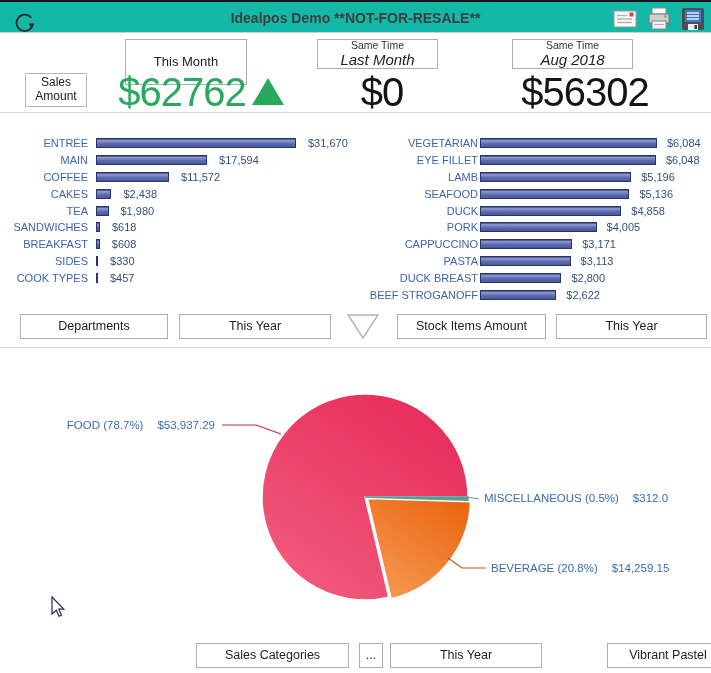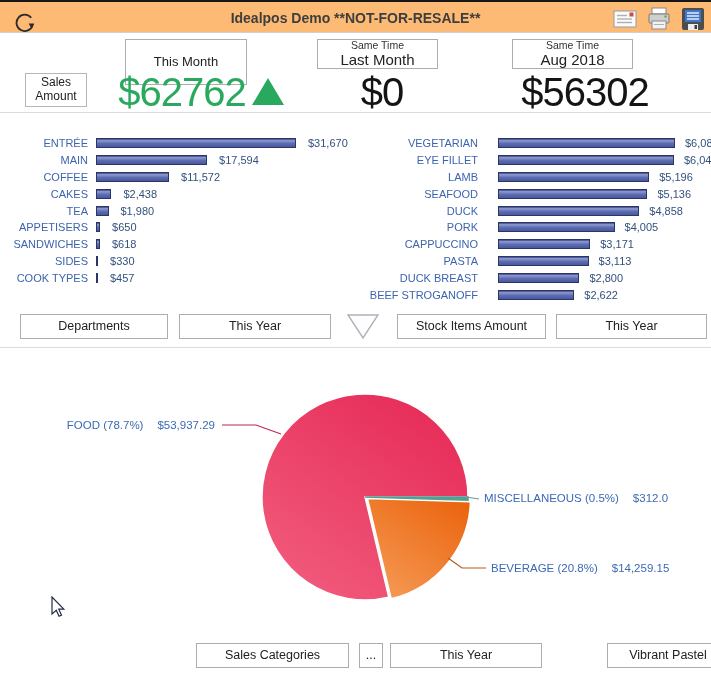--- a/index.html
+++ b/index.html
@@ -1,45 +1,45 @@
 <!DOCTYPE html>
 <html><head>
 <meta charset="utf-8">
 <style>
   html,body{margin:0;padding:0;background:#fff;}
   #app{position:relative;width:711px;height:673px;background:#fff;overflow:hidden;
        font-family:"Liberation Sans","DejaVu Sans",sans-serif;}
   
-  #titlebar{position:absolute;left:0;top:0;width:711px;height:33px;background:#fdba74;
+  #titlebar{position:absolute;left:0;top:0;width:711px;height:33px;background:#14b8a6;
             border-top:2px solid #161616;border-bottom:1px solid #cfcfcf;box-sizing:border-box;}
   #titlebar .title{position:absolute;left:0;right:0;top:8px;text-align:center;
             font-size:14px;font-weight:bold;color:#3e3e3e;}
   .tb-icon{position:absolute;top:5px;cursor:default;}
   
   .hr{position:absolute;left:0;width:711px;height:1px;background:#d9dde3;}
   
   .btn{position:absolute;box-sizing:border-box;border:1px solid #adadad;background:#fff;
        display:flex;flex-direction:column;align-items:center;justify-content:center;
        font-size:12.5px;color:#222;text-align:center;line-height:1.15;}
   .btn .l1{font-size:10.5px;color:#333;}
-  .btn .l2{font-size:15px;color:#222;}
+  .btn .l2{font-size:15px;color:#222;font-style:italic;}
   
   .kpi-value{position:absolute;font-size:40px;letter-spacing:-1px;color:#141414;text-align:center;}
   .green{color:#29a95e;}
   #trend-up{width:0;height:0;border-left:16px solid transparent;border-right:16px solid transparent;
             border-bottom:27px solid #29a95e;position:absolute;left:252px;top:78px;}
   
   .chart{position:absolute;top:135px;}
   .brow{display:flex;align-items:center;height:16.8px;}
   .bcat{font-size:11px;color:#3c64ae;text-align:right;white-space:nowrap;flex:none;}
   .bbar{height:10px;box-sizing:border-box;border:1px solid #2b3668;flex:none;min-width:2px;
         background:linear-gradient(180deg,#39447b 0%,#8d9ad2 20%,#5e6db1 55%,#49569c 100%);}
   .bval{font-size:11px;color:#33517c;white-space:nowrap;flex:none;}
   #dept-rows .bcat{width:88px;padding-right:8px;}
-  #stock-rows .bcat{width:122px;padding-right:20px;}
+  #stock-rows .bcat{width:122px;padding-right:2px;}
   #dept-rows .bval{margin-left:12px;}
   #stock-rows .bval{margin-left:10px;}
   svg text{font-family:"Liberation Sans","DejaVu Sans",sans-serif;}
 </style>
 </head>
 <body>
 
 <div id="app">
 
   <div id="titlebar">
@@ -117,28 +117,28 @@
         <div class="bcat">CAKES</div>
         <div class="bbar" style="width: 15.3963px;"></div>
         <div class="bval">$2,438</div>
       </div>
       <div class="brow">
         <div class="bcat">TEA</div>
         <div class="bbar" style="width: 12.5039px;"></div>
         <div class="bval">$1,980</div>
       </div>
       <div class="brow">
-        <div class="bcat">APPETISERS</div>
-        <div class="bbar" style="width: 4.10483px;"></div>
-        <div class="bval">$650</div>
-      </div>
-      <div class="brow">
         <div class="bcat">SANDWICHES</div>
         <div class="bbar" style="width: 3.90275px;"></div>
         <div class="bval">$618</div>
+      </div>
+      <div class="brow">
+        <div class="bcat">BREAKFAST</div>
+        <div class="bbar" style="width: 3.8396px;"></div>
+        <div class="bval">$608</div>
       </div>
       <div class="brow">
         <div class="bcat">SIDES</div>
         <div class="bbar" style="width: 2.08399px;"></div>
         <div class="bval">$330</div>
       </div>
       <div class="brow">
         <div class="bcat">COOK TYPES</div>
         <div class="bbar" style="width: 2px;"></div>
         <div class="bval">$457</div>

